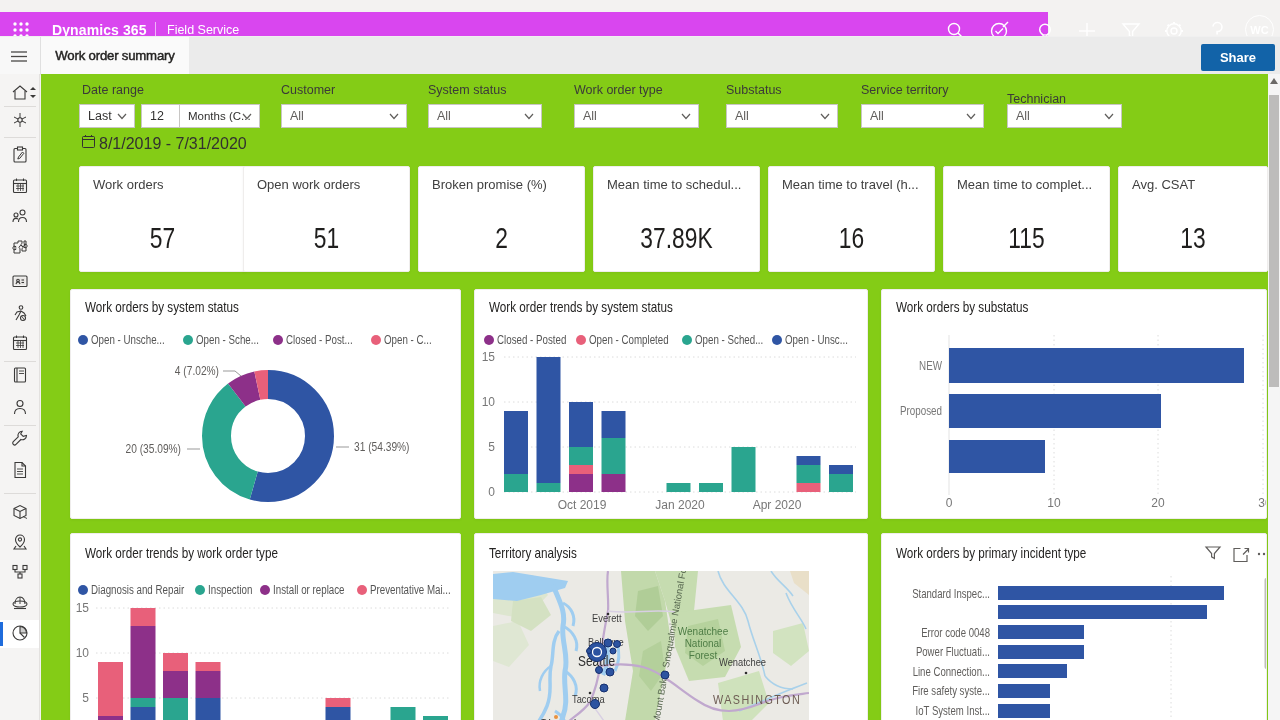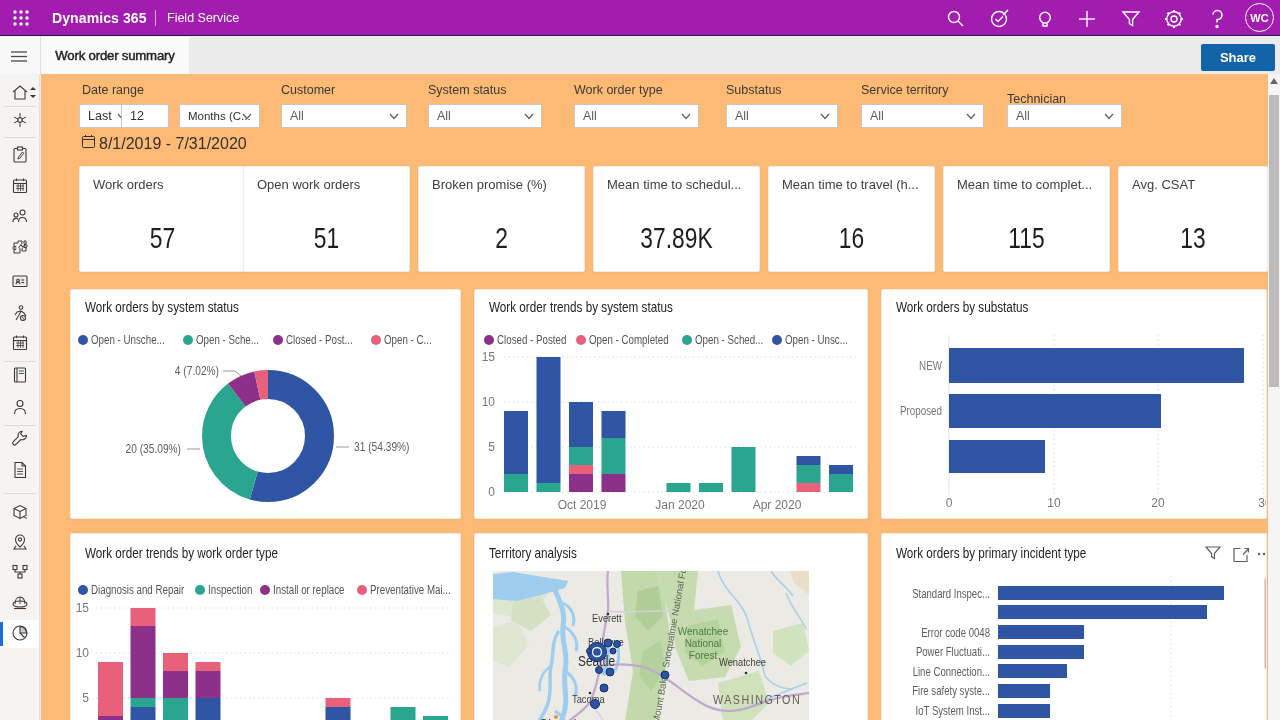--- a/index.html
+++ b/index.html
@@ -1,31 +1,31 @@
 <!DOCTYPE html>
 <html><head>
 <meta charset="utf-8">
 <style>
 *{margin:0;padding:0;box-sizing:border-box}
 html,body{width:1280px;height:720px;overflow:hidden;font-family:"Liberation Sans",sans-serif;background:#f3f2f1}
 .abs{position:absolute}
-.top{position:absolute;left:0;top:0;width:1280px;height:36px;background:#a21caf;color:#fff;border-bottom:1px solid #0d234a;box-sizing:border-box}
+.top{position:absolute;left:0;top:12px;width:1048px;height:36px;background:#d946ef;color:#fff;border-bottom:1px solid #0d234a;box-sizing:border-box}
 .top .brand{position:absolute;left:52px;top:10px;font-size:14px;font-weight:700;letter-spacing:.1px}
 .top .sep{position:absolute;left:155px;top:10px;width:1px;height:16px;background:rgba(255,255,255,.6)}
 .top .app{position:absolute;left:167px;top:11px;font-size:12.5px;font-weight:400}
 .tabbar{position:absolute;left:0;top:36px;width:1280px;height:38px;background:#ebebeb;border-top:1px solid #f0f0f0}
 .tabbar .hamzone{position:absolute;left:0;top:0;width:40px;height:38px;background:#f8f8f8}
 .tabbar .tab{position:absolute;left:40px;top:0;width:149px;height:38px;background:#fafafa;border-left:1px solid #e0e0e0;color:#252423;font-size:13.2px;font-weight:400;-webkit-text-stroke:.45px #252423;line-height:38px;text-align:center;letter-spacing:-.2px}
 .share{position:absolute;left:1201px;top:7px;width:74px;height:27px;background:#1263a8;color:#fff;font-size:13px;font-weight:700;text-align:center;line-height:27px;border-radius:2px}
 .side{position:absolute;left:0;top:74px;width:40px;height:646px;background:#f5f4f3;border-right:1px solid #e3e1df}
 .side .div{position:absolute;left:4px;width:32px;height:1px;background:#dddbd9}
 .side .ico{position:absolute;left:11px;width:18px;height:18px}
 .side .active{position:absolute;left:0;top:546px;width:39px;height:28px;background:#fff}
 .side .bluebar{position:absolute;left:0;top:548px;width:3px;height:24px;background:#1f6cdc}
-.content{position:absolute;left:41px;top:74px;width:1227px;height:646px;background:#fdba74;overflow:hidden}
+.content{position:absolute;left:41px;top:74px;width:1227px;height:646px;background:#84cc16;overflow:hidden}
 .vscroll{position:absolute;left:1268px;top:74px;width:12px;height:646px;background:#f5f5f5}
 .vscroll .thumb{position:absolute;left:1px;top:21px;width:10px;height:292px;background:#bdbcbb}
 .vscroll .arr{position:absolute;left:2px;top:4px;width:0;height:0;border-left:4px solid transparent;border-right:4px solid transparent;border-bottom:6px solid #6b6967}
 .flabel{position:absolute;font-size:12.5px;color:#3b3a39}
 .fsel{position:absolute;height:24px;background:#fff;border:1px solid #c8c6c4;font-size:12.5px;color:#605e5c;line-height:22px;padding-left:8px;padding-right:16px;overflow:hidden;white-space:nowrap}
 .fsel .chev{position:absolute;right:7px;top:8px;width:10px;height:8px}
 .dtext{position:absolute;font-size:16px;color:#323130}
 .kpi{position:absolute;background:#fff;border:1px solid #efedec;border-radius:2px;box-shadow:0 1px 3px rgba(0,0,0,.05)}
 .kpi .t{position:absolute;left:13px;top:10px;font-size:13px;color:#404040;white-space:nowrap;overflow:hidden}
 .kpi .v{position:absolute;left:0;top:54px;width:100%;text-align:center;font-size:30px;font-weight:400;color:#1f1e1d;transform:scaleX(.76)}
@@ -257,21 +257,21 @@
   <div class="flabel" style="left:41px;top:9px">Date range</div>
   <div class="flabel" style="left:240px;top:9px">Customer</div>
   <div class="flabel" style="left:387px;top:9px">System status</div>
   <div class="flabel" style="left:533px;top:9px">Work order type</div>
   <div class="flabel" style="left:685px;top:9px">Substatus</div>
   <div class="flabel" style="left:820px;top:9px">Service territory</div>
   <div class="flabel" style="left:966px;top:18px">Technician</div>
 <div class="fsel" style="left: 38px; top: 30px; width: 56px;"><span style="color:#323130">Last</span><svg class="chev" width="10" height="8" viewBox="0 0 10 8">
         <path d="M1 1l4 4.5 4-4.5" fill="none" stroke="#605e5c" stroke-width="1.2"></path>
       </svg></div>
-    <div class="fsel" style="left: 80px; top: 30px; width: 48px;"><span style="color:#323130">12</span></div>
+    <div class="fsel" style="left: 100px; top: 30px; width: 48px;"><span style="color:#323130">12</span></div>
     <div class="fsel" style="left: 138px; top: 30px; width: 81px;"><span style="color:#323130;font-size:11.5px">Months (C...</span><svg class="chev" width="10" height="8" viewBox="0 0 10 8">
         <path d="M1 1l4 4.5 4-4.5" fill="none" stroke="#605e5c" stroke-width="1.2"></path>
       </svg></div>
     <div class="fsel" style="left: 240px; top: 30px; width: 126px;">All<svg class="chev" width="10" height="8" viewBox="0 0 10 8">
         <path d="M1 1l4 4.5 4-4.5" fill="none" stroke="#605e5c" stroke-width="1.2"></path>
       </svg></div>
     <div class="fsel" style="left: 387px; top: 30px; width: 114px;">All<svg class="chev" width="10" height="8" viewBox="0 0 10 8">
         <path d="M1 1l4 4.5 4-4.5" fill="none" stroke="#605e5c" stroke-width="1.2"></path>
       </svg></div>
     <div class="fsel" style="left: 533px; top: 30px; width: 125px;">All<svg class="chev" width="10" height="8" viewBox="0 0 10 8">

